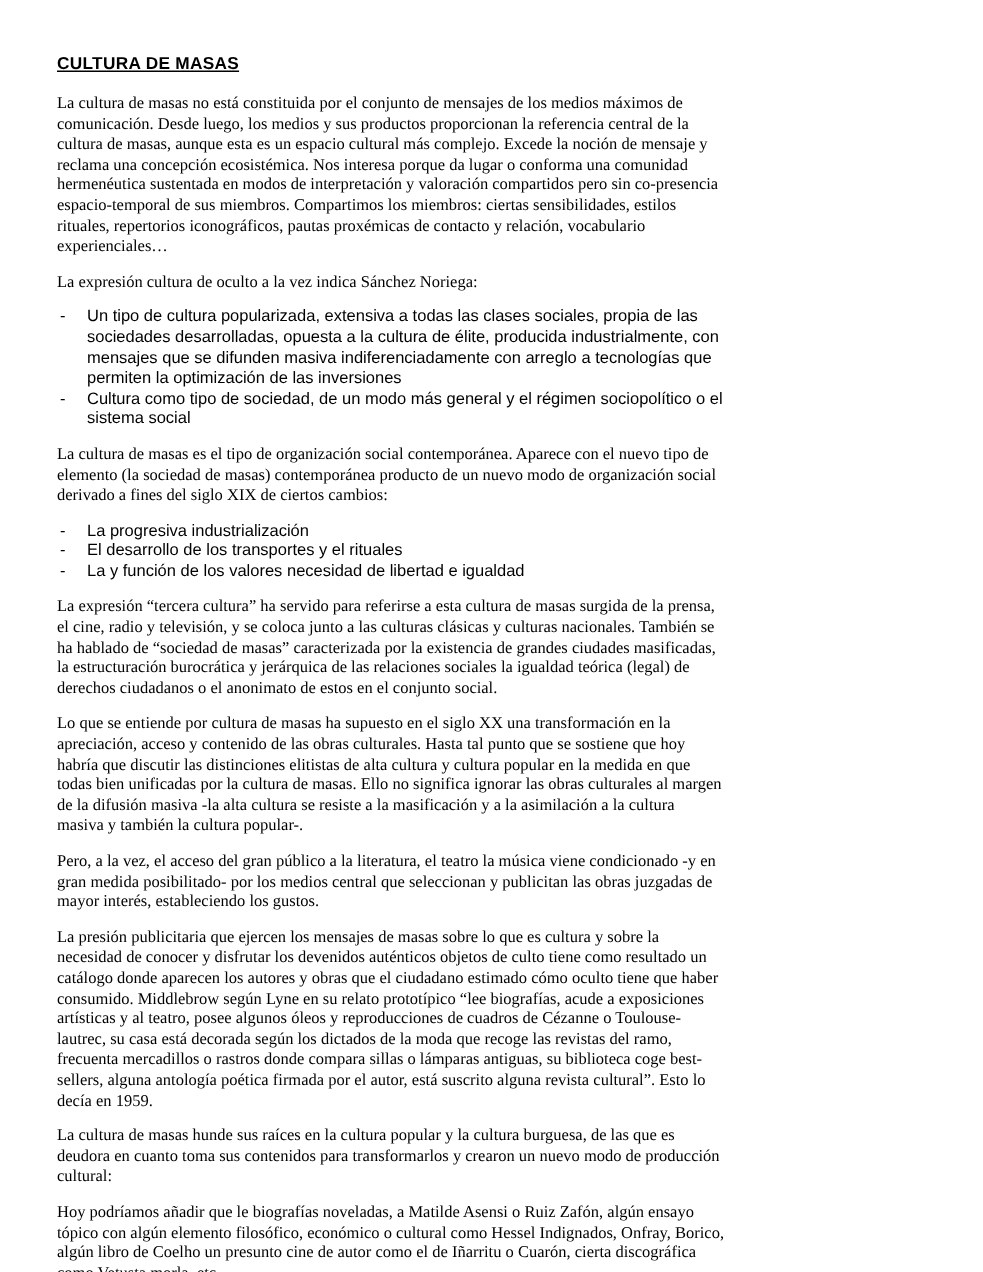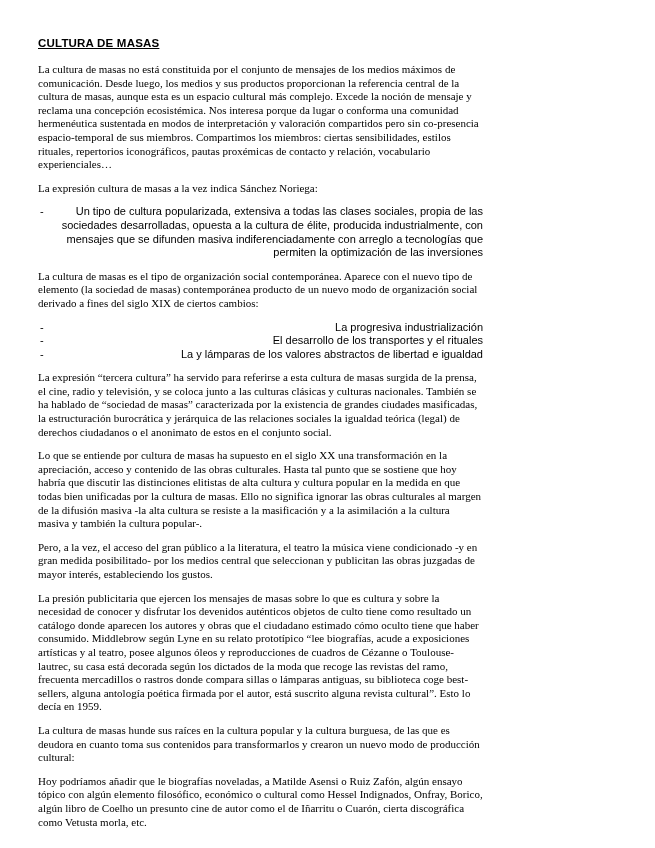--- a/index.html
+++ b/index.html
@@ -37,49 +37,49 @@
   ul.dash-list {
     list-style: none;
     margin: 0 0 10px 0;
     padding: 0;
   }
   ul.dash-list li {
     position: relative;
     padding-left: 20px;
     font-size: 11px;
     line-height: 13.6px;
-    text-align: right;
   }
   ul.dash-list li::before {
     content: "-";
     position: absolute;
     left: 2px;
     top: 0;
   }
 </style>
 </head>
 <body>
 
 <div class="page">
   <h1 class="doc-title">CULTURA DE MASAS</h1>
 
   <p>La cultura de masas no está constituida por el conjunto de mensajes de los medios máximos de comunicación. Desde luego, los medios y sus productos proporcionan la referencia central de la cultura de masas, aunque esta es un espacio cultural más complejo. Excede la noción de mensaje y reclama una concepción ecosistémica. Nos interesa porque da lugar o conforma una comunidad hermenéutica sustentada en modos de interpretación y valoración compartidos pero sin co-presencia espacio-temporal de sus miembros. Compartimos los miembros: ciertas sensibilidades, estilos rituales, repertorios iconográficos, pautas proxémicas de contacto y relación, vocabulario experienciales…</p>
 
-  <p>La expresión cultura de masas a la vez indica Sánchez Noriega:</p>
+  <p>La expresión cultura de oculto a la vez indica Sánchez Noriega:</p>
 
   <ul class="dash-list">
     <li>Un tipo de cultura popularizada, extensiva a todas las clases sociales, propia de las sociedades desarrolladas, opuesta a la cultura de élite, producida industrialmente, con mensajes que se difunden masiva indiferenciadamente con arreglo a tecnologías que permiten la optimización de las inversiones</li>
+    <li>Cultura como tipo de sociedad, de un modo más general y el régimen sociopolítico o el sistema social</li>
   </ul>
 
   <p>La cultura de masas es el tipo de organización social contemporánea. Aparece con el nuevo tipo de elemento (la sociedad de masas) contemporánea producto de un nuevo modo de organización social derivado a fines del siglo XIX de ciertos cambios:</p>
 
   <ul class="dash-list">
     <li>La progresiva industrialización</li>
     <li>El desarrollo de los transportes y el rituales</li>
-    <li>La y lámparas de los valores abstractos de libertad e igualdad</li>
+    <li>La y función de los valores necesidad de libertad e igualdad</li>
   </ul>
 
   <p>La expresión “tercera cultura” ha servido para referirse a esta cultura de masas surgida de la prensa, el cine, radio y televisión, y se coloca junto a las culturas clásicas y culturas nacionales. También se ha hablado de “sociedad de masas” caracterizada por la existencia de grandes ciudades masificadas, la estructuración burocrática y jerárquica de las relaciones sociales la igualdad teórica (legal) de derechos ciudadanos o el anonimato de estos en el conjunto social.</p>
 
   <p>Lo que se entiende por cultura de masas ha supuesto en el siglo XX una transformación en la apreciación, acceso y contenido de las obras culturales. Hasta tal punto que se sostiene que hoy habría que discutir las distinciones elitistas de alta cultura y cultura popular en la medida en que todas bien unificadas por la cultura de masas. Ello no significa ignorar las obras culturales al margen de la difusión masiva -la alta cultura se resiste a la masificación y a la asimilación a la cultura masiva y también la cultura popular-.</p>
 
   <p>Pero, a la vez, el acceso del gran público a la literatura, el teatro la música viene condicionado -y en gran medida posibilitado- por los medios central que seleccionan y publicitan las obras juzgadas de mayor interés, estableciendo los gustos.</p>
 
   <p>La presión publicitaria que ejercen los mensajes de masas sobre lo que es cultura y sobre la necesidad de conocer y disfrutar los devenidos auténticos objetos de culto tiene como resultado un catálogo donde aparecen los autores y obras que el ciudadano estimado cómo oculto tiene que haber consumido. Middlebrow según Lyne en su relato prototípico “lee biografías, acude a exposiciones artísticas y al teatro, posee algunos óleos y reproducciones de cuadros de Cézanne o Toulouse-lautrec, su casa está decorada según los dictados de la moda que recoge las revistas del ramo, frecuenta mercadillos o rastros donde compara sillas o lámparas antiguas, su biblioteca coge best-sellers, alguna antología poética firmada por el autor, está suscrito alguna revista cultural”. Esto lo decía en 1959.</p>
 

